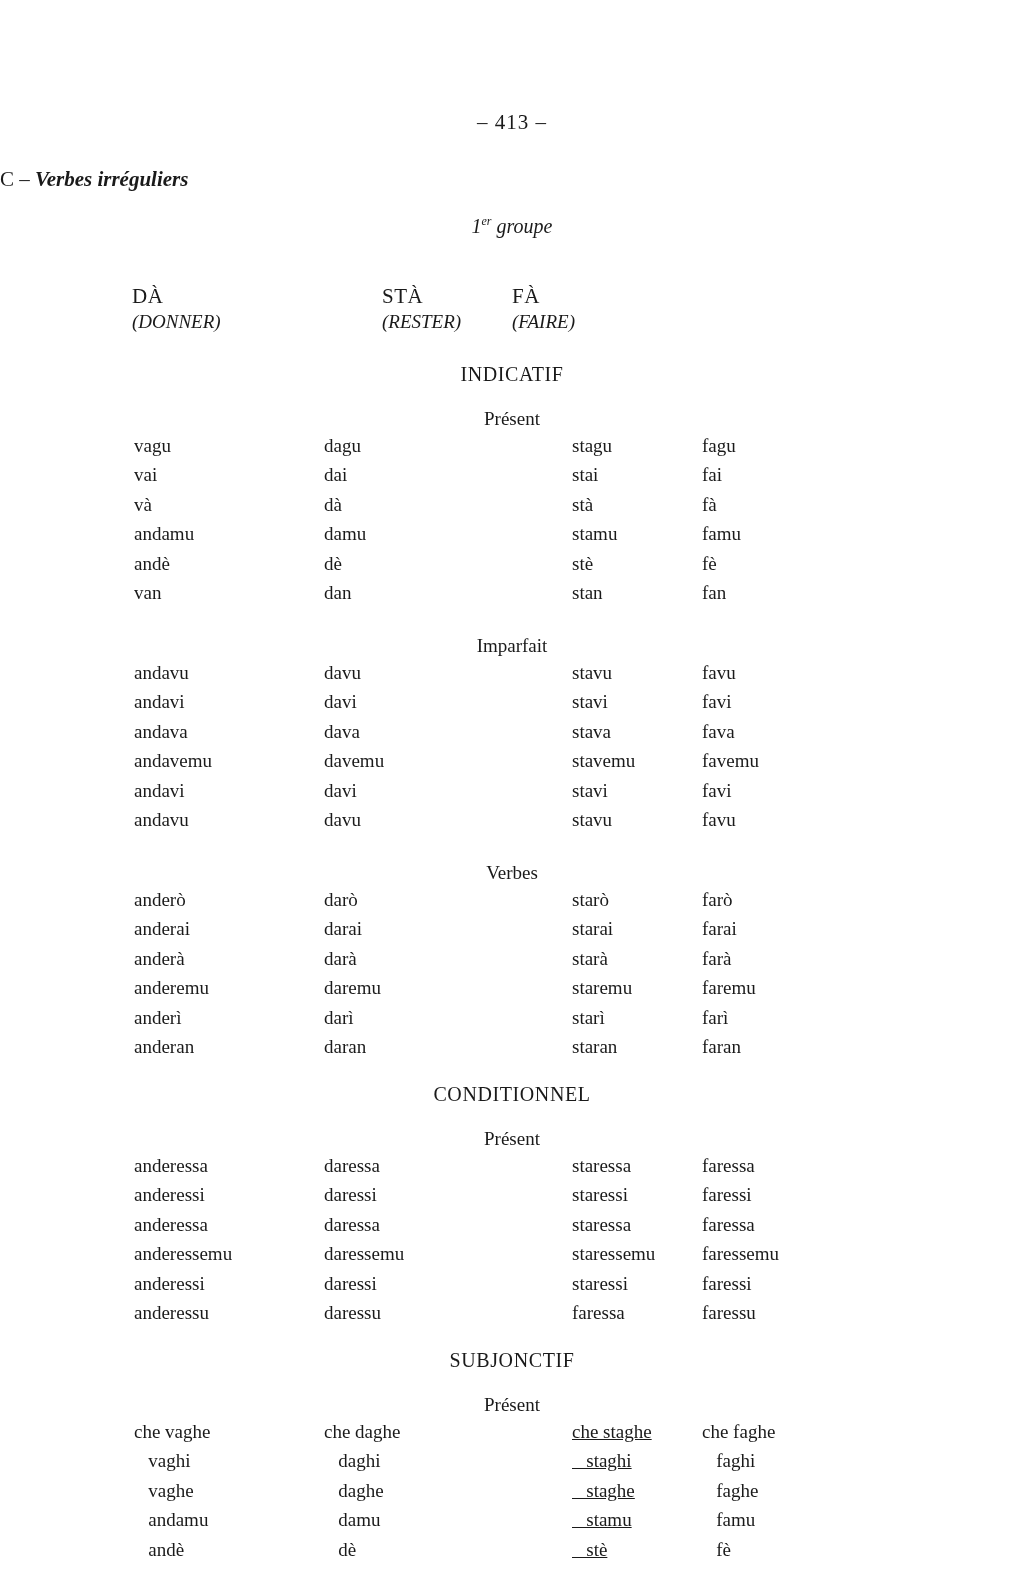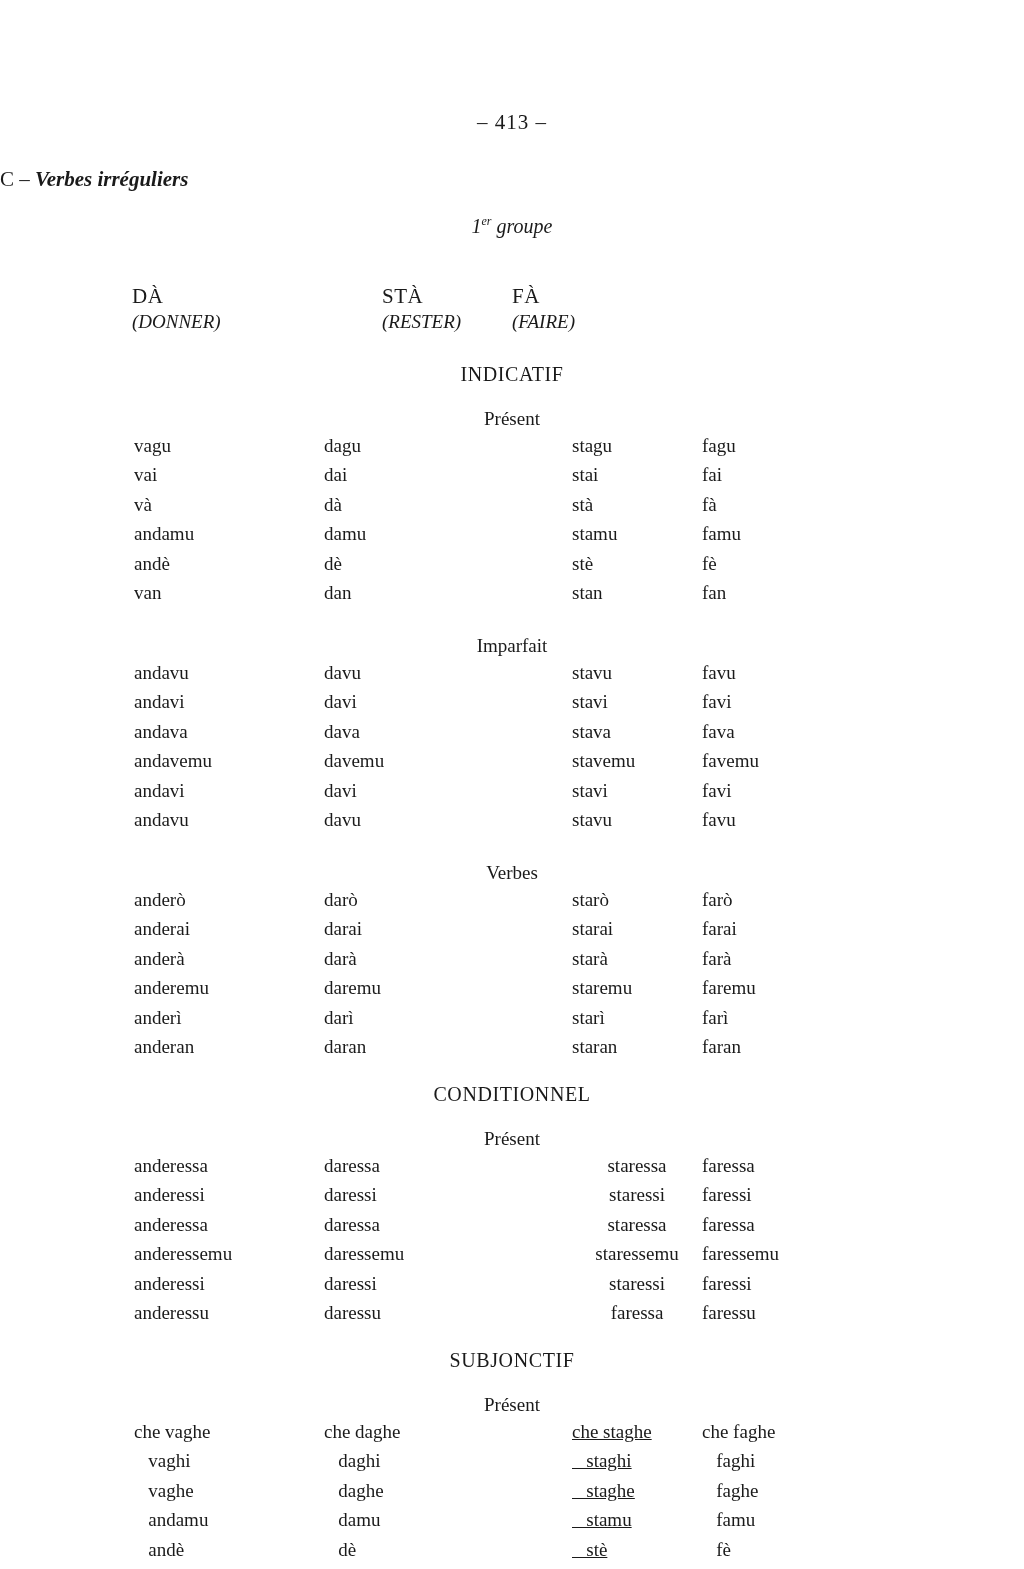--- a/index.html
+++ b/index.html
@@ -116,21 +116,21 @@
   .blk-imparfait .c2 { padding-left: 60px; }
   .blk-imparfait .c3 { padding-left: 0px; }
 
   .blk-futur .c0 { padding-left: 2px; }
   .blk-futur .c1 { padding-left: 2px; }
   .blk-futur .c2 { padding-left: 60px; }
   .blk-futur .c3 { padding-left: 0px; }
 
   .blk-cond .c0 { padding-left: 2px; }
   .blk-cond .c1 { padding-left: 2px; }
-  .blk-cond .c2 { padding-left: 60px; text-align: center; }
+  .blk-cond .c2 { padding-left: 60px; }
   .blk-cond .c3 { padding-left: 0px; }
 
   .blk-subj .c0 { padding-left: 2px; }
   .blk-subj .c1 { padding-left: 2px; }
   .blk-subj .c2 { padding-left: 60px; text-decoration: underline; }
   .blk-subj .c3 { padding-left: 0px; }
 
   .headrow { margin-bottom: 10px; }
   .headrow .c2 { padding-left: 60px; }
   .headrow .c3 { padding-left: 0px; }

